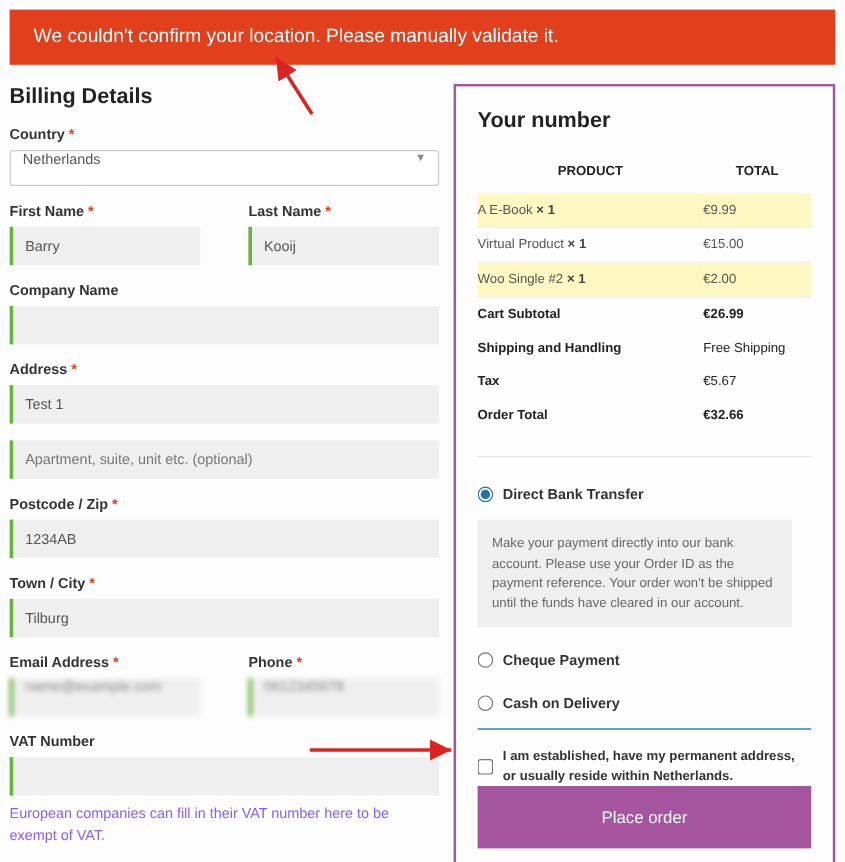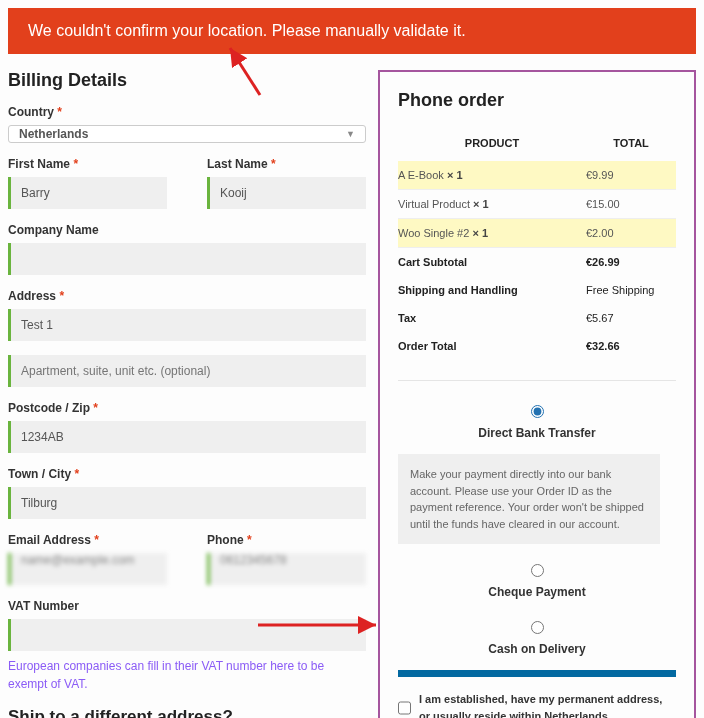--- a/index.html
+++ b/index.html
@@ -47,31 +47,29 @@
     border: none;
     border-left: 3px solid #6ab43e;
     background: #efefef;
     padding: 0 10px;
     font-size: 12px;
     color: #555;
   }
   .input.placeholder { color: #aaa; }
   .select {
     width: 100%;
-    height: 18px;
+    height: 30px;
     border: 1px solid #ccc;
     border-radius: 3px;
     background: #fff;
     padding: 0 10px;
     font-size: 12px;
     display: flex;
-    align-items: center;
     justify-content: space-between;
     color: #555;
-    font-weight: bold;
   }
   .select .caret {
     font-size: 9px;
     color: #888;
   }
   .helper {
     font-size: 12px;
     color: #8b5cf6;
     margin-top: 6px;
     line-height: 1.5;
@@ -121,38 +119,36 @@
   }
   table.order tr.footer.plain td { font-weight: bold; }
   .qty { font-weight: bold; color: #444; }
   .payments {
     margin-top: 20px;
     border-top: 1px solid #e5e5e5;
     padding-top: 16px;
   }
   .pay-opt {
     display: flex;
-    align-items: center;
     gap: 8px;
     padding: 8px 0;
     font-size: 12px;
     color: #333;
-    flex-direction: column;
   }
   .pay-opt input[type=radio] { accent-color: #2271b1; }
   .pay-desc {
     background: #efefef;
     padding: 12px;
     font-size: 11px;
     color: #666;
     line-height: 1.5;
     margin: 6px 16px 12px 0;
   }
   .confirm {
-    border-top: 7px solid #0369a1;
+    border-top: 1px solid #0369a1;
     margin-top: 5px;
     padding-top: 14px;
     display: flex;
     gap: 8px;
     font-size: 11px;
     color: #333;
     line-height: 1.5;
   }
   .confirm input[type=checkbox] { margin-top: 1px; }
   .place-btn {
@@ -240,21 +236,21 @@
     </div>
 
     <div class="ship-row">
       <span>Ship to a different address?</span>
 
     </div>
   </div>
 
   <div class="right">
     <div class="order-box">
-      <h2>Phone order</h2>
+      <h2>Your number</h2>
 
       <table class="order">
         <tbody>
             <tr>
           <th>PRODUCT</th>
           <th>TOTAL</th>
         </tr>
         <tr class="row-alt">
           <td><span>A E-Book</span> <span class="qty">× 1</span></td>
           <td class="tot">€9.99</td>

